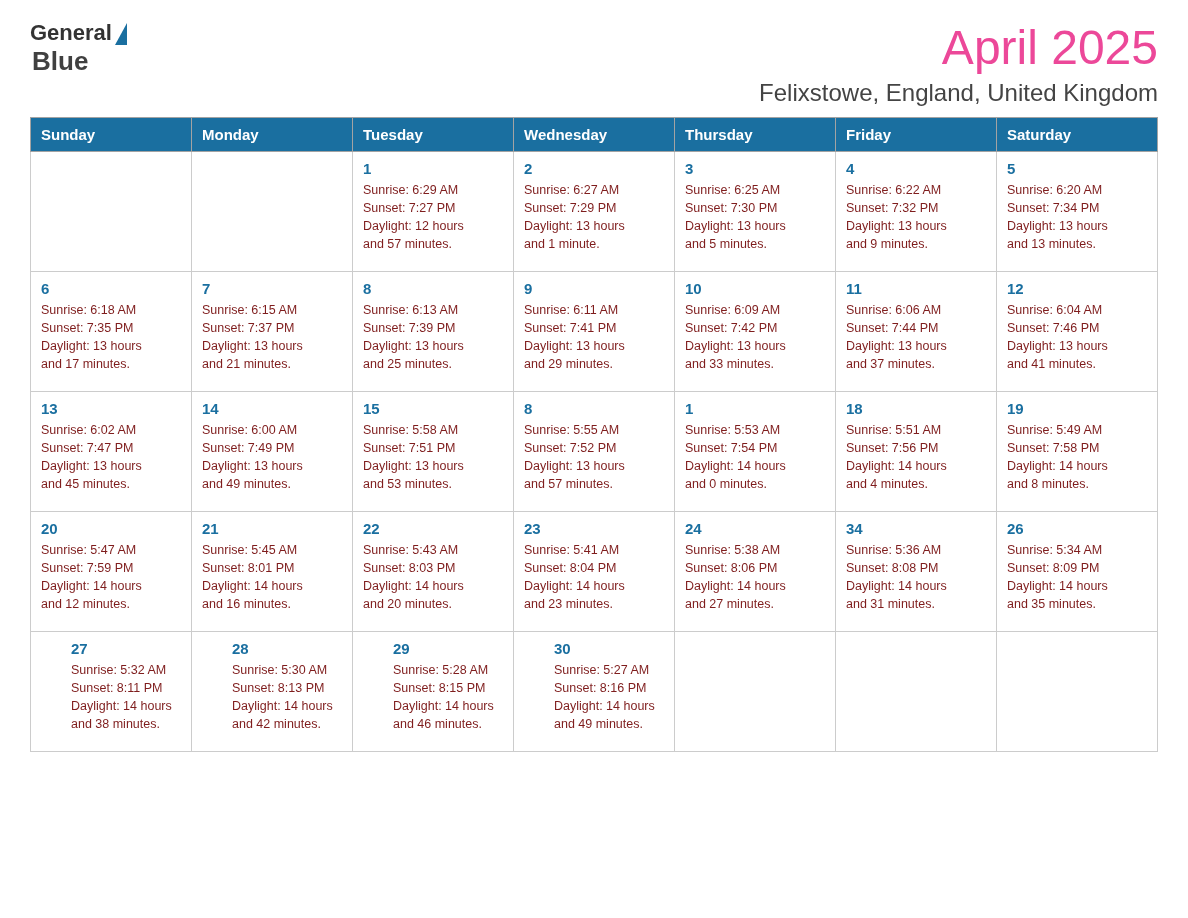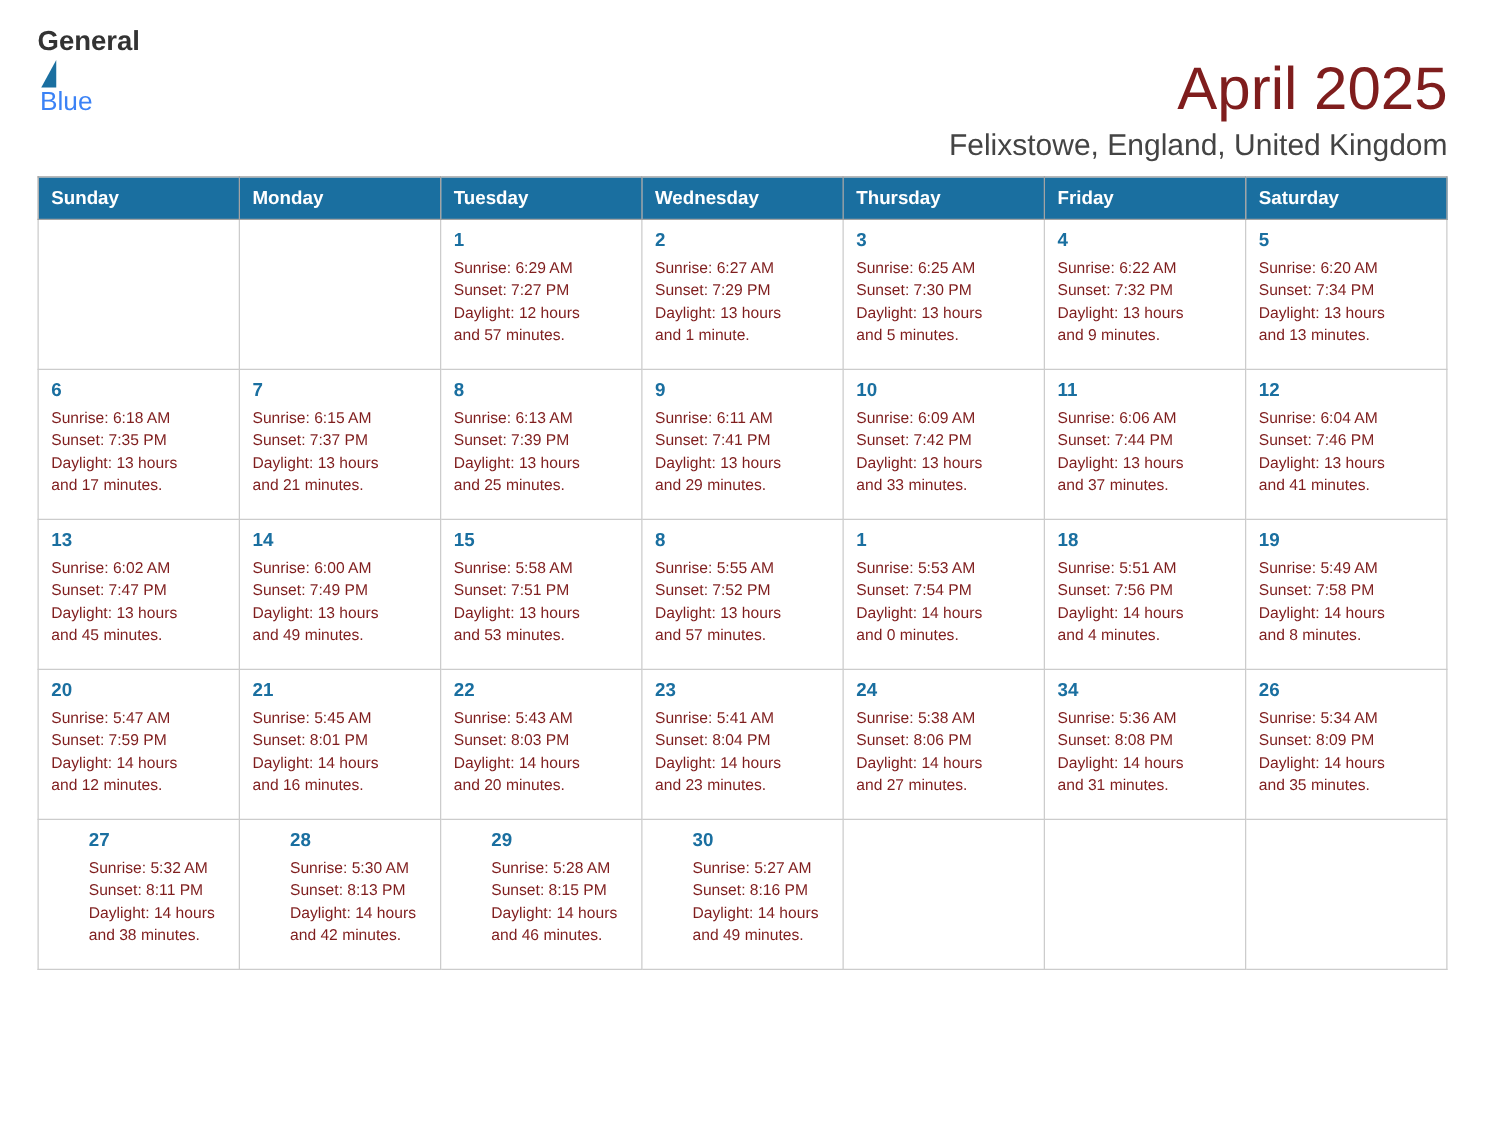--- a/index.html
+++ b/index.html
@@ -16,50 +16,49 @@
       align-items: flex-start;
       margin-bottom: 10px;
     }
     .logo {
       display: flex;
       flex-direction: column;
       align-items: flex-start;
     }
     .logo-top {
       display: flex;
-      flex-direction: column;
+      align-items: center;
     }
     .logo-general {
       font-size: 22px;
       font-weight: bold;
       color: #333;
     }
     .logo-triangle {
       width: 0;
       height: 0;
       border-left: 12px solid transparent;
       border-right: 0px solid transparent;
       border-bottom: 22px solid #1a6fa0;
       margin-left: 3px;
       margin-top: 2px;
     }
     .logo-blue {
-      font-size: 21px;
-      font-weight: normal;
-      color: #3b82f6;
+      font-size: 26px;
+      font-weight: bold;
+      color: #404040;
       margin-left: 2px;
     }
     .title-section {
       text-align: right;
     }
     .main-title {
       font-size: 48px;
       font-weight: normal;
-      color: #7f1d1d;
-      margin-top: 24px;
+      color: #ec4899;
     }
     .subtitle {
       font-size: 24px;
       color: #444;
       margin-top: 4px;
     }
     .calendar {
       width: 100%;
       border-collapse: collapse;
       margin-top: 10px;

